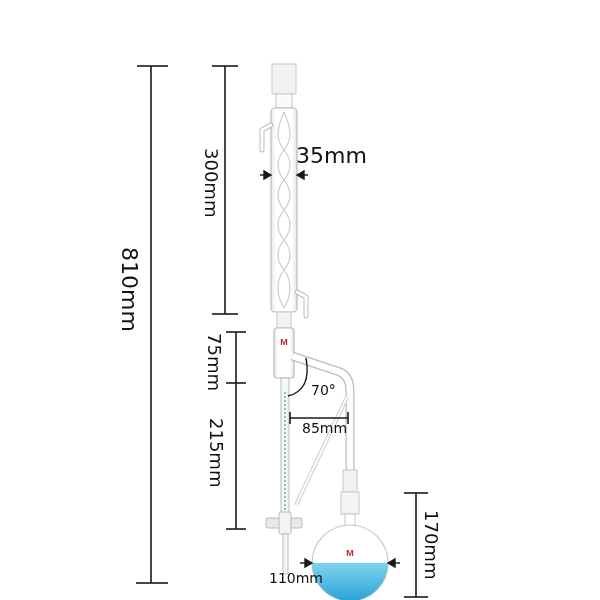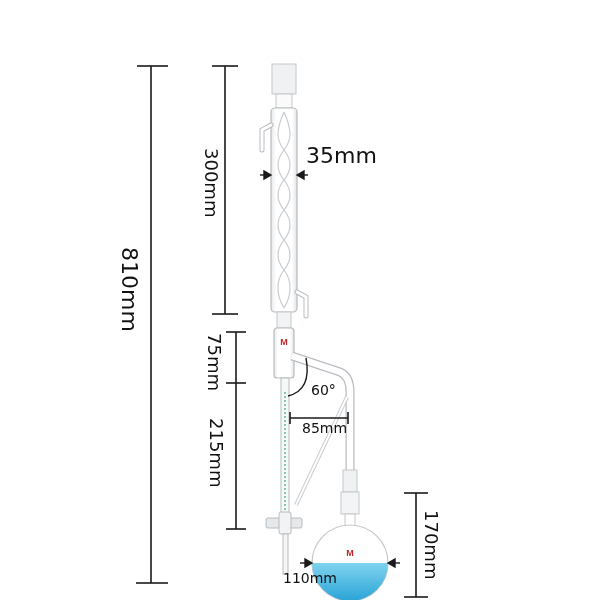--- a/index.html
+++ b/index.html
@@ -120,19 +120,19 @@
   <g fill="#1a1a1a" stroke="#1a1a1a" stroke-width="1.4">
     <line x1="300" y1="563" x2="311" y2="563"></line>
     <polygon points="312,563 305,559 305,567"></polygon>
     <line x1="389" y1="563" x2="400" y2="563"></line>
     <polygon points="388,563 395,559 395,567"></polygon>
   </g>
 </svg>
 
 <div class="lbl lbl-lg vert" style="left:142px; top:247px;">810mm</div>
 <div class="lbl vert" style="left:222px; top:148px;">300mm</div>
-<div class="lbl lbl-lg" style="left:306px; top:143px;">35mm</div>
+<div class="lbl lbl-lg" style="left:296px; top:143px;">35mm</div>
 <div class="lbl vert" style="left:225px; top:333px;">75mm</div>
 <div class="lbl vert" style="left:227px; top:418px;">215mm</div>
-<div class="lbl lbl-sm" style="left:311px; top:382px;">60°</div>
+<div class="lbl lbl-sm" style="left:311px; top:382px;">70°</div>
 <div class="lbl lbl-sm" style="left:302px; top:420px;">85mm</div>
 <div class="lbl vert" style="left:442px; top:510px;">170mm</div>
-<div class="lbl lbl-sm" style="left:283px; top:570px;">110mm</div>
+<div class="lbl lbl-sm" style="left:269px; top:570px;">110mm</div>
 
 </body></html>

